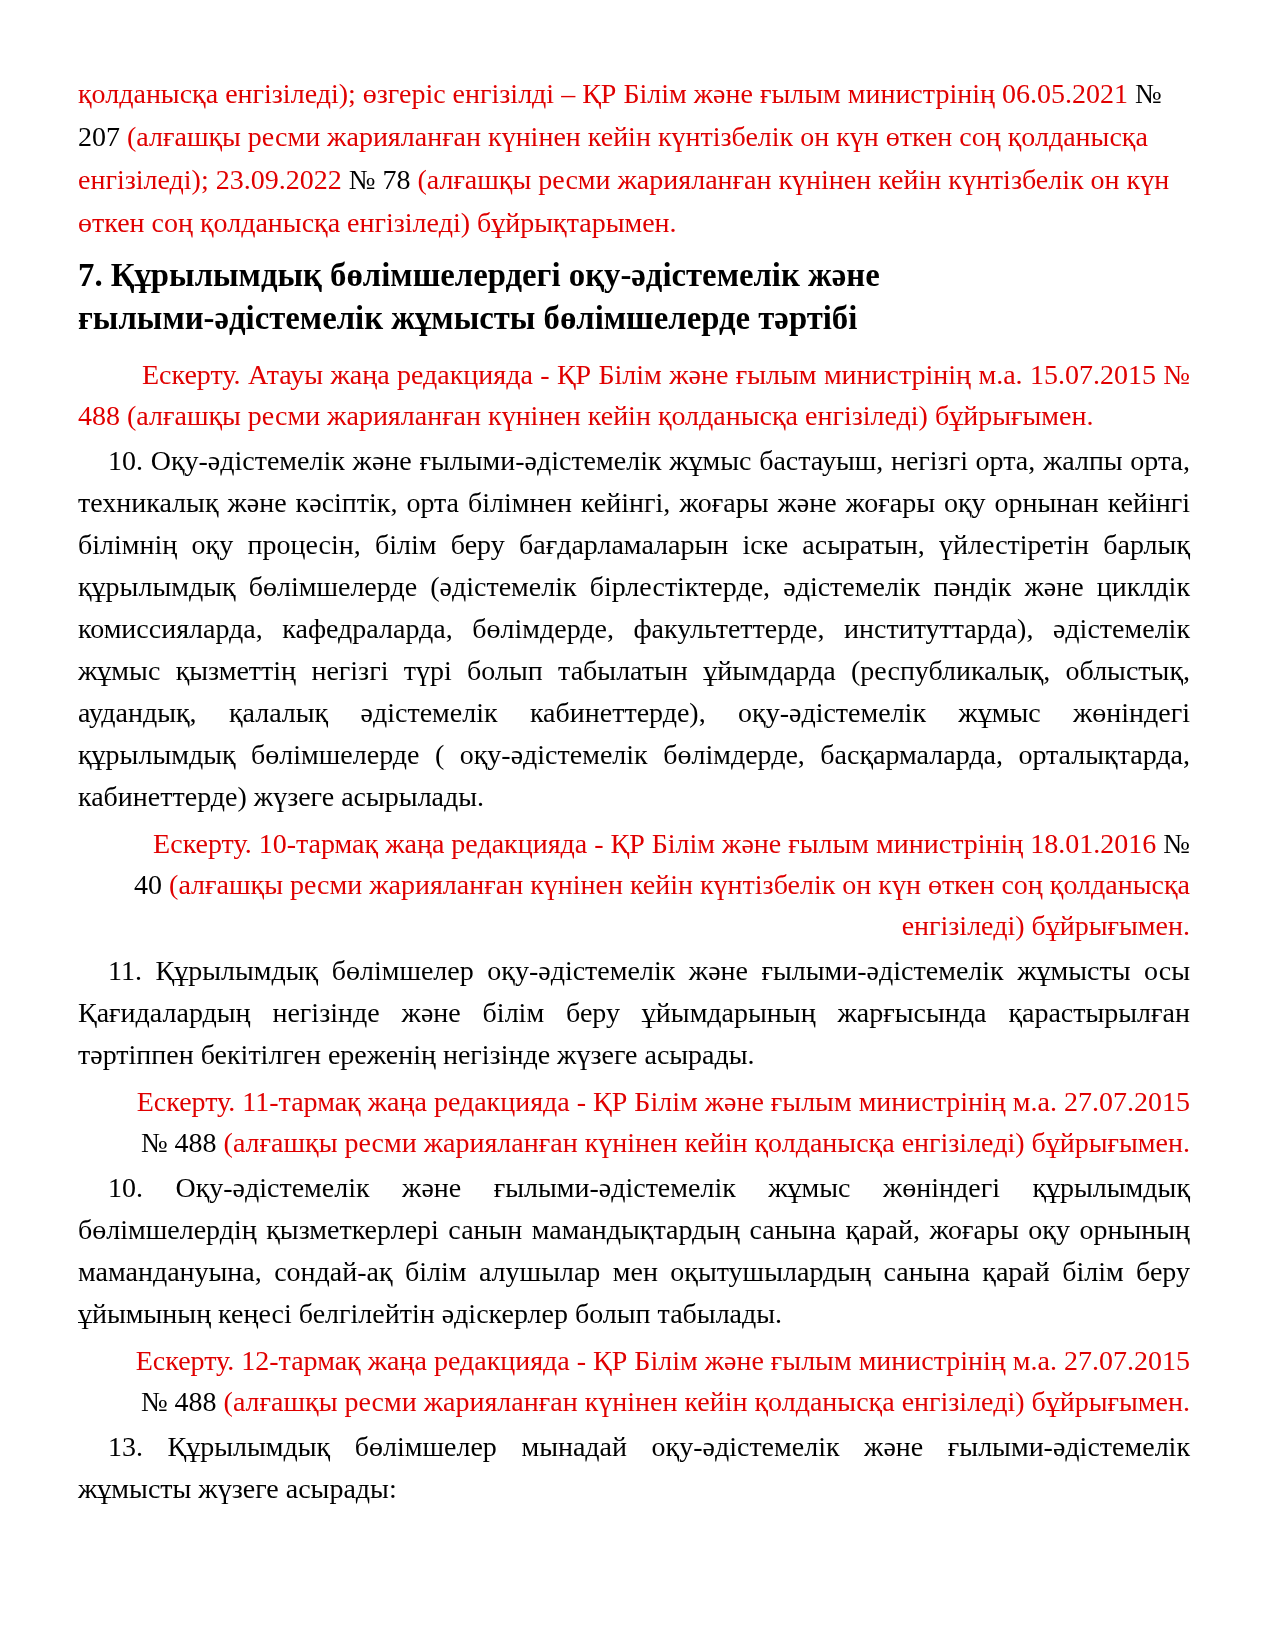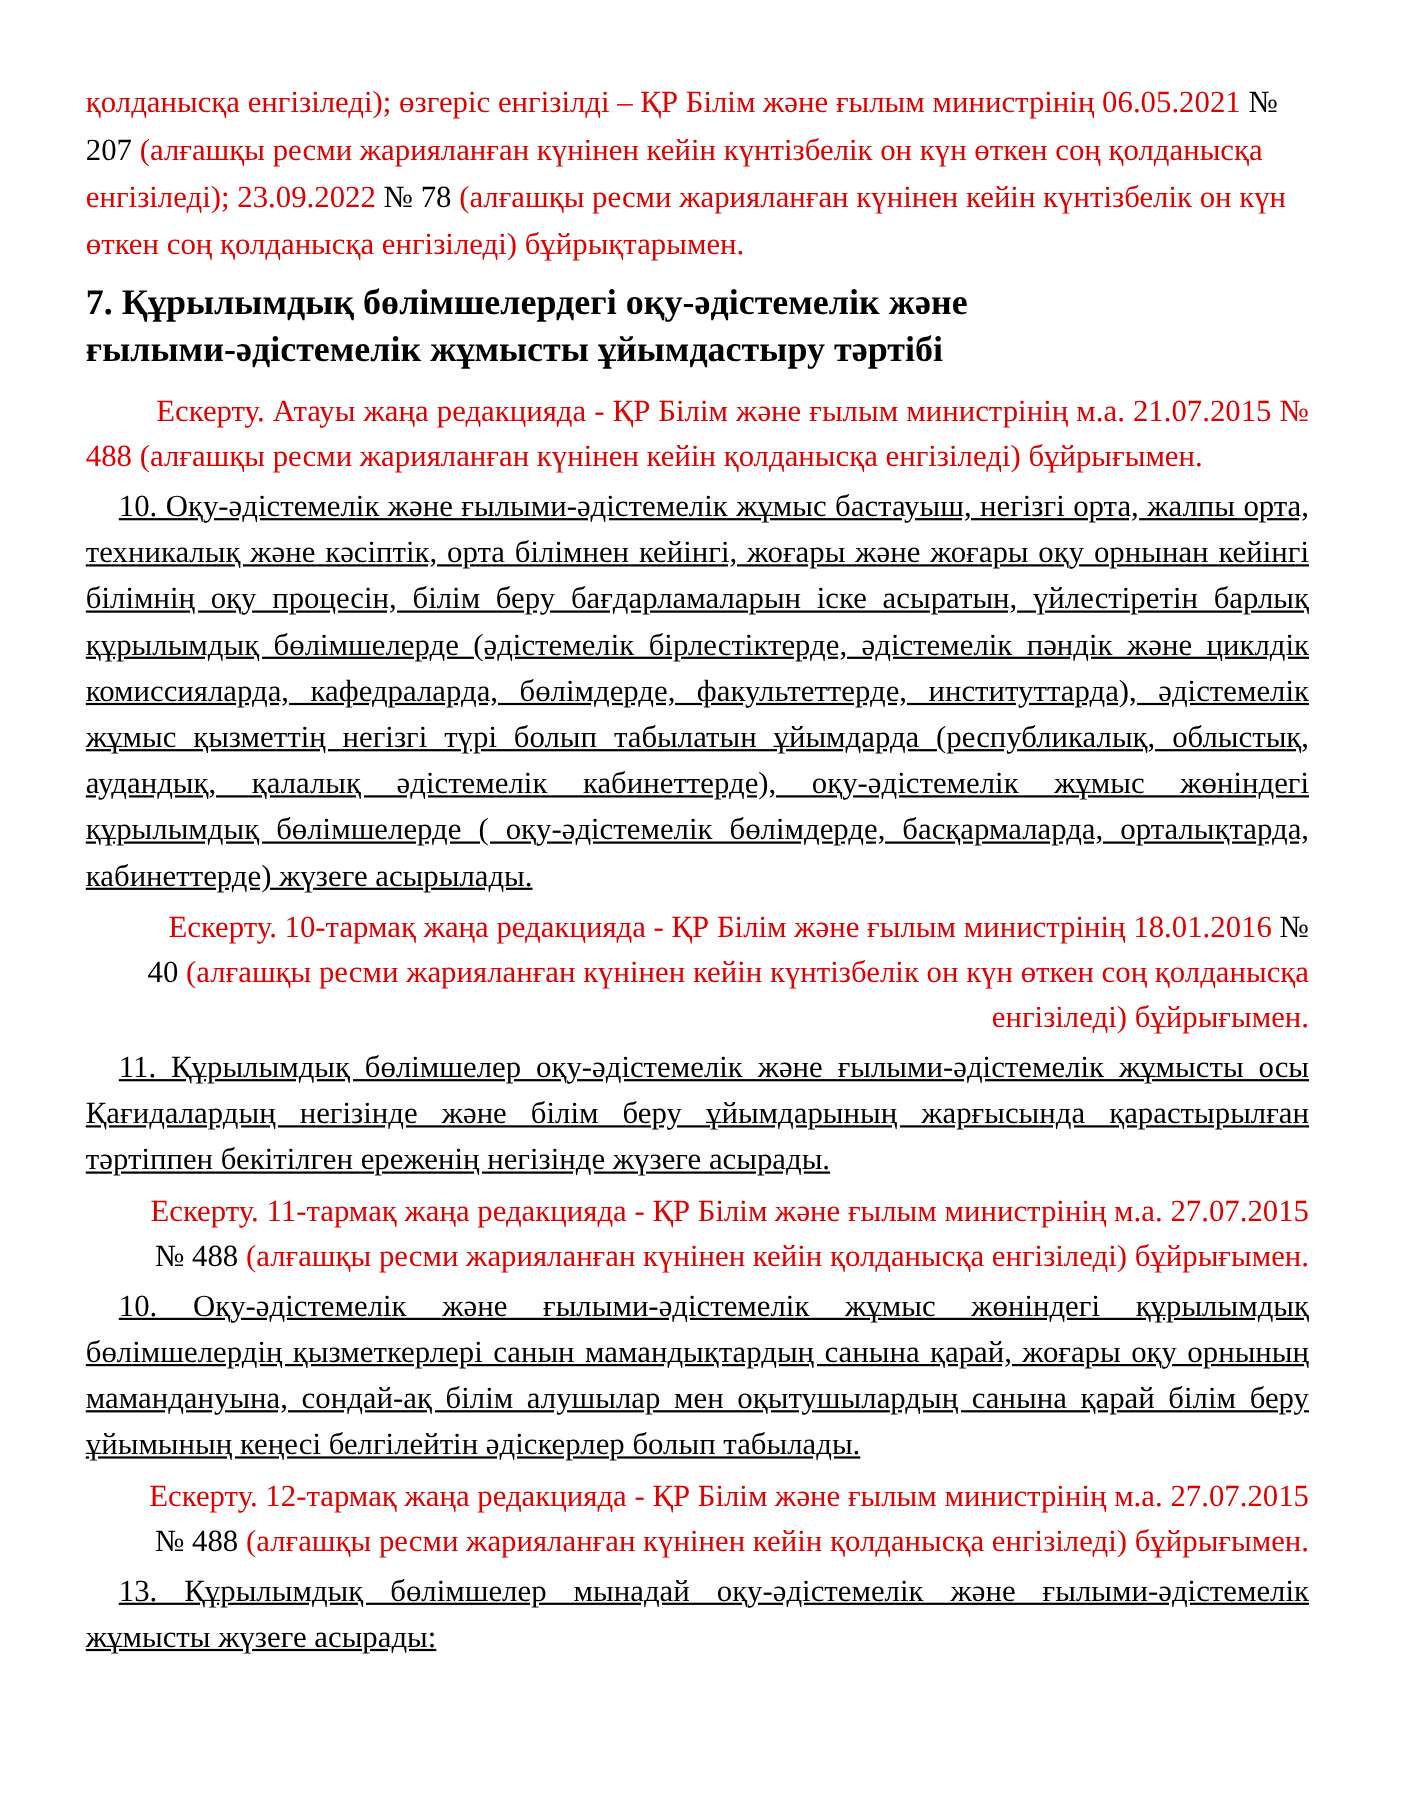--- a/index.html
+++ b/index.html
@@ -28,21 +28,20 @@
     font-weight: bold;
     line-height: 43px;
     margin: 10px 0 0 0;
     text-align: left;
   }
   .p-just {
     text-align: justify;
     line-height: 42px;
     text-indent: 30px;
     margin: 4px 0 0 0;
-    text-decoration: underline;
   }
   .note {
     line-height: 41px;
     text-indent: 48px;
     margin: 5px 0 0 0;
     text-align: right;
   }
   .note-just {
     text-align: justify;
     text-indent: 64px;
@@ -51,23 +50,23 @@
   .t-red { color: #e00000; }
   .t-black { color: #000000; }
 </style>
 </head>
 <body>
 
 <div class="page">
 
   <p class="p-intro"><span class="t-red">қолданысқа енгізіледі); өзгеріс енгізілді – ҚР Білім және ғылым министрінің 06.05.2021 </span><span class="t-black">№ 207</span><span class="t-red"> (алғашқы ресми жарияланған күнінен кейін күнтізбелік он күн өткен соң қолданысқа енгізіледі); 23.09.2022 </span><span class="t-black">№ 78</span><span class="t-red"> (алғашқы ресми жарияланған күнінен кейін күнтізбелік он күн өткен соң қолданысқа енгізіледі) бұйрықтарымен.</span></p>
 
-  <h3 class="heading"><span>7. Құрылымдық бөлімшелердегі оқу-әдістемелік және</span><br><span>ғылыми-әдістемелік жұмысты ұйымдастыру тәртібі</span></h3>
+  <h3 class="heading"><span>7. Құрылымдық бөлімшелердегі оқу-әдістемелік және</span><br><span>ғылыми-әдістемелік жұмысты бөлімшелерде тәртібі</span></h3>
 
-  <p class="note note-just t-red"><span>Ескерту. Атауы жаңа редакцияда - ҚР Білім және ғылым министрінің м.а. 21.07.2015 № 488 (алғашқы ресми жарияланған күнінен кейін қолданысқа енгізіледі) бұйрығымен.</span></p>
+  <p class="note note-just t-red"><span>Ескерту. Атауы жаңа редакцияда - ҚР Білім және ғылым министрінің м.а. 15.07.2015 № 488 (алғашқы ресми жарияланған күнінен кейін қолданысқа енгізіледі) бұйрығымен.</span></p>
 
   <p class="p-just"><span>10. Оқу-әдістемелік және ғылыми-әдістемелік жұмыс бастауыш, негізгі орта, жалпы орта, техникалық және кәсіптік, орта білімнен кейінгі, жоғары және жоғары оқу орнынан кейінгі білімнің оқу процесін, білім беру бағдарламаларын іске асыратын, үйлестіретін барлық құрылымдық бөлімшелерде (әдістемелік бірлестіктерде, әдістемелік пәндік және циклдік комиссияларда, кафедраларда, бөлімдерде, факультеттерде, институттарда), әдістемелік жұмыс қызметтің негізгі түрі болып табылатын ұйымдарда (республикалық, облыстық, аудандық, қалалық әдістемелік кабинеттерде), оқу-әдістемелік жұмыс жөніндегі құрылымдық бөлімшелерде ( оқу-әдістемелік бөлімдерде, басқармаларда, орталықтарда, кабинеттерде) жүзеге асырылады.</span></p>
 
   <p class="note"><span class="t-red">Ескерту. 10-тармақ жаңа редакцияда - ҚР Білім және ғылым министрінің 18.01.2016 </span><span class="t-black">№ 40</span><span class="t-red"> (алғашқы ресми жарияланған күнінен кейін күнтізбелік он күн өткен соң қолданысқа енгізіледі) бұйрығымен.</span></p>
 
   <p class="p-just"><span>11. Құрылымдық бөлімшелер оқу-әдістемелік және ғылыми-әдістемелік жұмысты осы Қағидалардың негізінде және білім беру ұйымдарының жарғысында қарастырылған тәртіппен бекітілген ереженің негізінде жүзеге асырады.</span></p>
 
   <p class="note"><span class="t-red">Ескерту. 11-тармақ жаңа редакцияда - ҚР Білім және ғылым министрінің м.а. 27.07.2015 </span><span class="t-black">№ 488</span><span class="t-red"> (алғашқы ресми жарияланған күнінен кейін қолданысқа енгізіледі) бұйрығымен.</span></p>
 
   <p class="p-just"><span>10. Оқу-әдістемелік және ғылыми-әдістемелік жұмыс жөніндегі құрылымдық бөлімшелердің қызметкерлері санын мамандықтардың санына қарай, жоғары оқу орнының мамандануына, сондай-ақ білім алушылар мен оқытушылардың санына қарай білім беру ұйымының кеңесі белгілейтін әдіскерлер болып табылады.</span></p>

